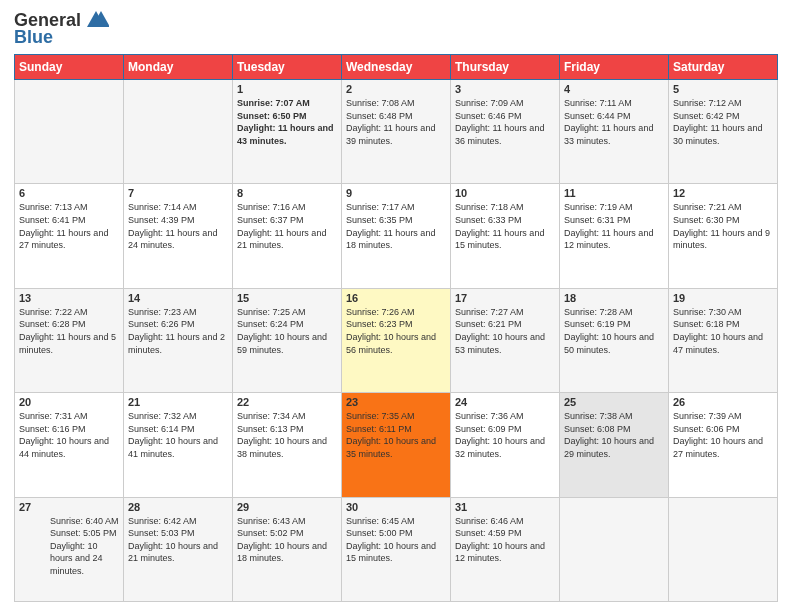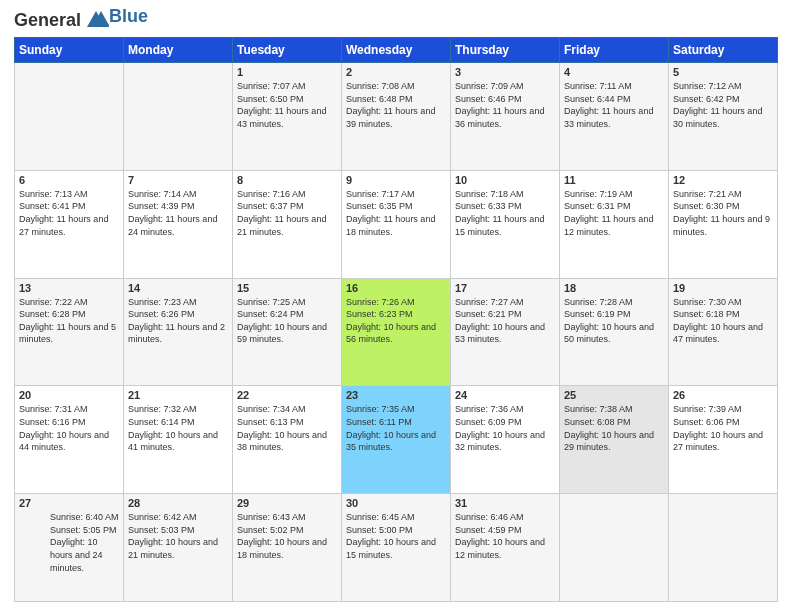--- a/index.html
+++ b/index.html
@@ -45,21 +45,21 @@
       font-size: 14px;
       color: #555;
     }
     .calendar {
       flex: 1;
       border-collapse: collapse;
       width: 100%;
       table-layout: fixed;
     }
     .calendar thead tr th {
-      background: #1d4ed8;
+      background: #ef4444;
       color: #fff;
       font-size: 12px;
       font-weight: bold;
       padding: 5px 4px;
       text-align: left;
       border: 1px solid #2e6da4;
     }
     .calendar tbody tr td {
       border: 1px solid #ccc;
       vertical-align: top;
@@ -89,21 +89,21 @@
     td.empty {
       background: #f5f5f5;
     }
   </style>
 </head>
 <body>
 
 <div class="page">
   <div class="header">
     <div class="logo">
-      <div style="display:flex;flex-direction:row;align-items:flex-start;">
+      <div style="display:flex;flex-direction:column;align-items:flex-start;">
         <div style="display:flex;align-items:center;">
           <span class="logo-general" style="font-size:18px;font-weight:bold;">General</span>
           <svg width="26" height="22" viewBox="0 0 26 22" style="margin-left:2px;margin-top:-2px;">
             <polygon points="4,18 13,2 22,18" fill="#2e6da4"></polygon>
             <polygon points="13,18 22,2 31,18" fill="#2e6da4" transform="translate(-4,0)"></polygon>
           </svg>
         </div>
         <span class="logo-blue" style="font-size:18px;font-weight:bold;color:#2e6da4;margin-top:-4px;">Blue</span>
       </div>
     </div>
@@ -124,21 +124,21 @@
           <th>Friday</th>
           <th>Saturday</th>
         </tr>
     </thead>
     <tbody id="calendar-body">
     <tr>
           <td class="empty" style="background: rgb(245, 245, 245);"></td>
           <td class="empty" style="background: rgb(245, 245, 245);"></td>
           <td style="background: rgb(245, 245, 245);">
             <span class="day-num">1</span>
-            <div class="day-info" style="white-space: pre-line;">Sunrise: 7:07 AM
+            <div class="day-info" style="white-space: pre-line; font-weight: bold;">Sunrise: 7:07 AM
 Sunset: 6:50 PM
 Daylight: 11 hours and 43 minutes.</div>
           </td>
           <td style="background: rgb(245, 245, 245);">
             <span class="day-num">2</span>
             <div class="day-info" style="white-space: pre-line;">Sunrise: 7:08 AM
 Sunset: 6:48 PM
 Daylight: 11 hours and 39 minutes.</div>
           </td>
           <td style="background: rgb(245, 245, 245);">
@@ -216,21 +216,21 @@
             <div class="day-info" style="white-space: pre-line;">Sunrise: 7:23 AM
 Sunset: 6:26 PM
 Daylight: 11 hours and 2 minutes.</div>
           </td>
           <td style="background: rgb(245, 245, 245);">
             <span class="day-num">15</span>
             <div class="day-info" style="white-space: pre-line;">Sunrise: 7:25 AM
 Sunset: 6:24 PM
 Daylight: 10 hours and 59 minutes.</div>
           </td>
-          <td style="background: #bef264;">
+          <td style="background: #fef9c3;">
             <span class="day-num">16</span>
             <div class="day-info" style="white-space: pre-line;">Sunrise: 7:26 AM
 Sunset: 6:23 PM
 Daylight: 10 hours and 56 minutes.</div>
           </td>
           <td style="background: rgb(245, 245, 245);">
             <span class="day-num">17</span>
             <div class="day-info" style="white-space: pre-line;">Sunrise: 7:27 AM
 Sunset: 6:21 PM
 Daylight: 10 hours and 53 minutes.</div>
@@ -260,21 +260,21 @@
             <div class="day-info" style="white-space: pre-line;">Sunrise: 7:32 AM
 Sunset: 6:14 PM
 Daylight: 10 hours and 41 minutes.</div>
           </td>
           <td style="background: rgb(255, 255, 255);">
             <span class="day-num">22</span>
             <div class="day-info" style="white-space: pre-line;">Sunrise: 7:34 AM
 Sunset: 6:13 PM
 Daylight: 10 hours and 38 minutes.</div>
           </td>
-          <td style="background: #7dd3fc; margin-left: 38px;">
+          <td style="background: #f97316; margin-left: 38px;">
             <span class="day-num">23</span>
             <div class="day-info" style="white-space: pre-line;">Sunrise: 7:35 AM
 Sunset: 6:11 PM
 Daylight: 10 hours and 35 minutes.</div>
           </td>
           <td style="background: rgb(255, 255, 255);">
             <span class="day-num">24</span>
             <div class="day-info" style="white-space: pre-line;">Sunrise: 7:36 AM
 Sunset: 6:09 PM
 Daylight: 10 hours and 32 minutes.</div>

